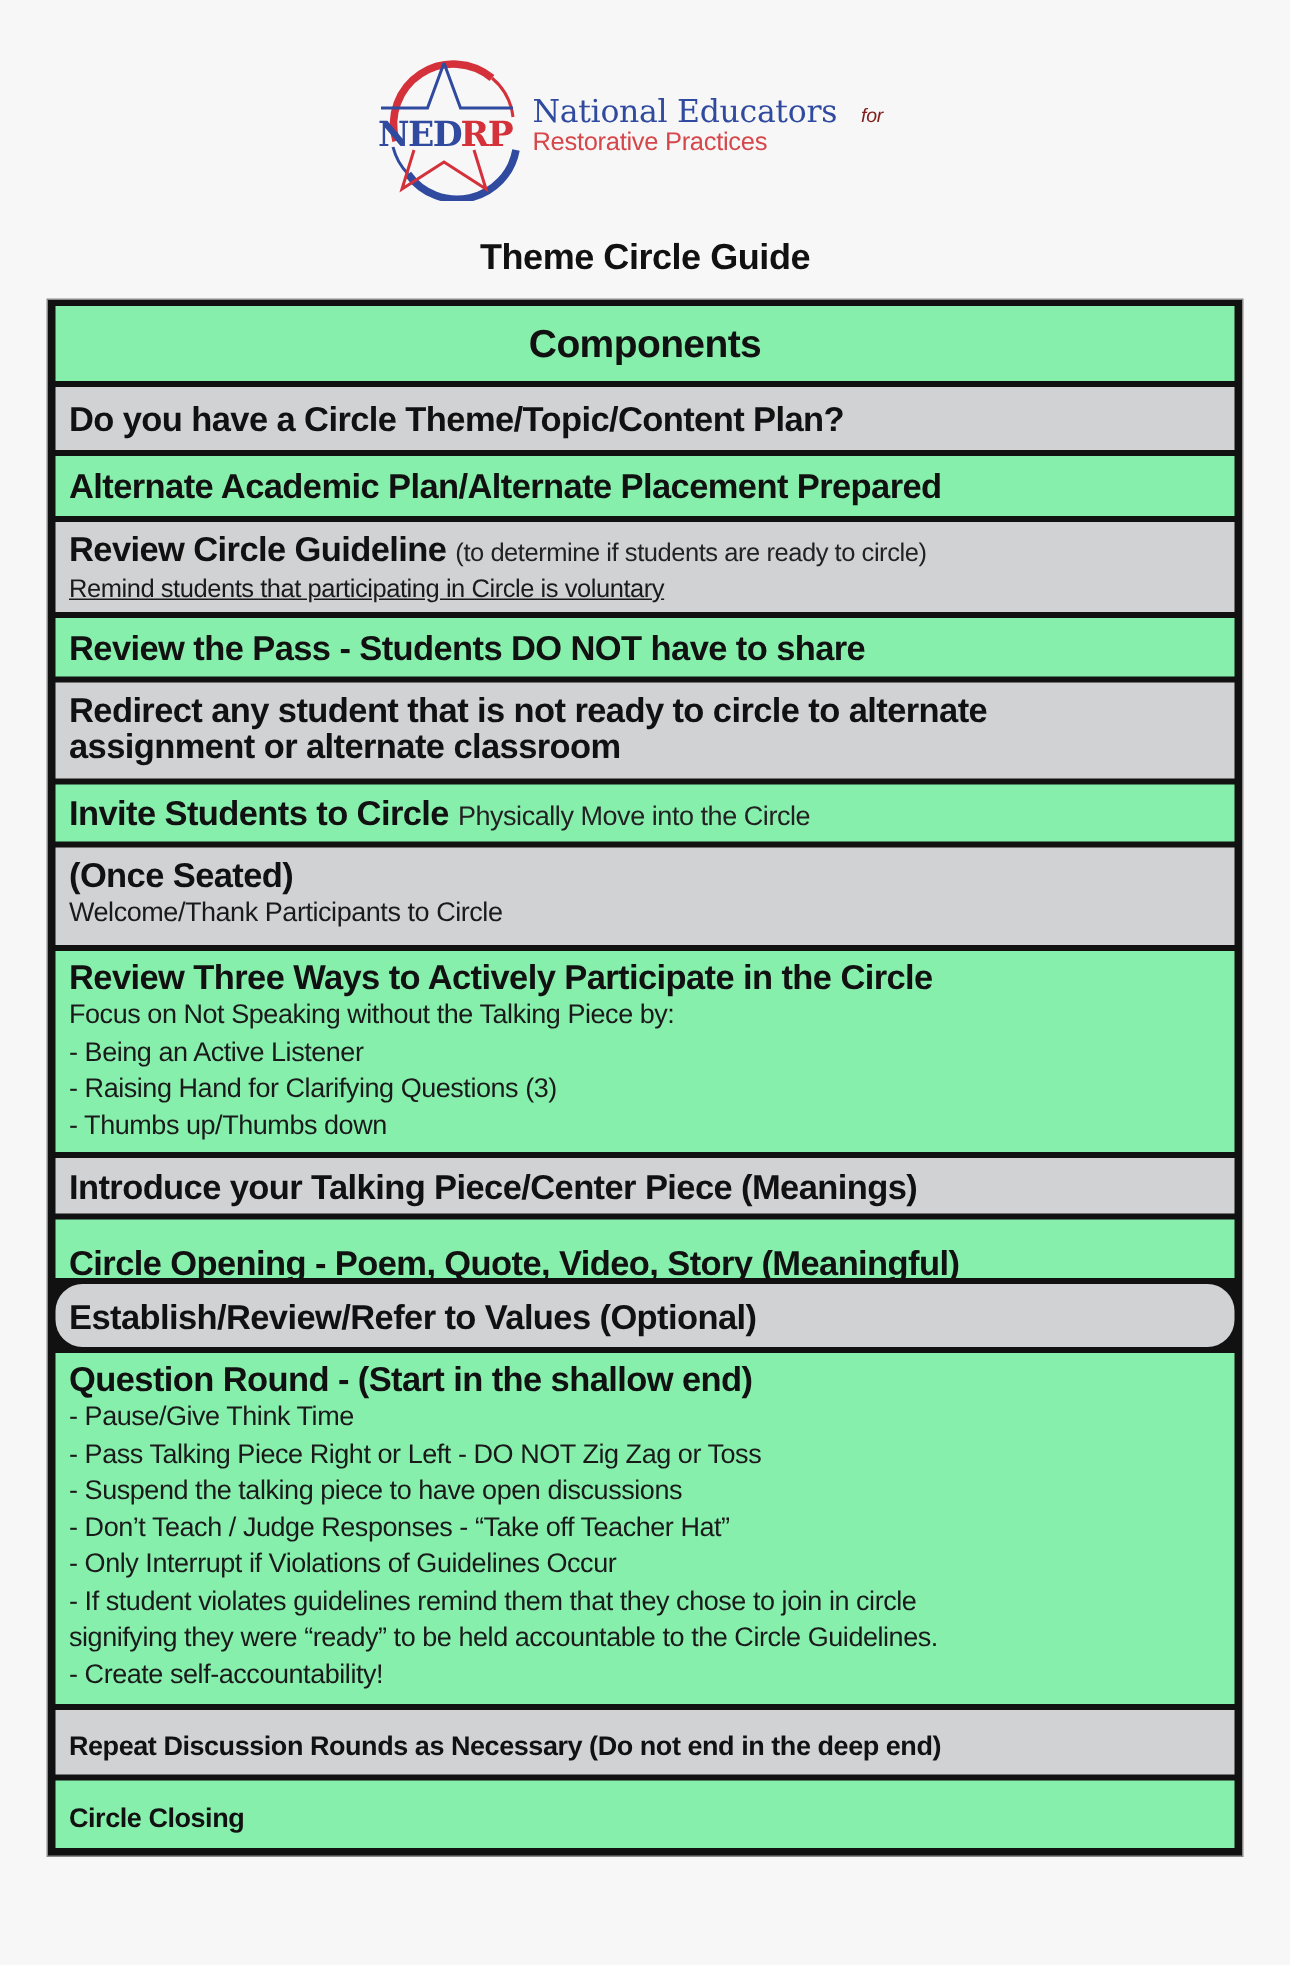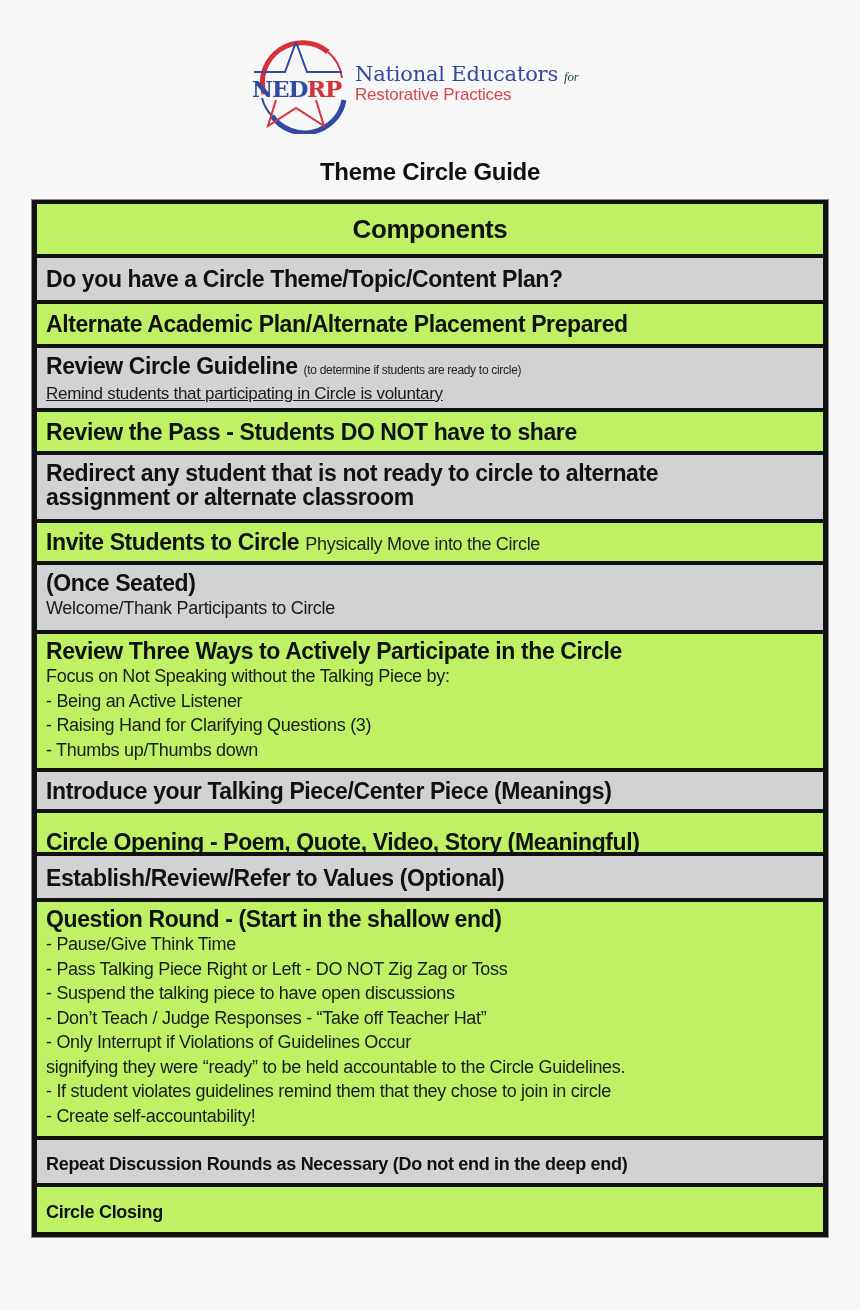--- a/index.html
+++ b/index.html
@@ -36,25 +36,25 @@
     line-height: 1;
   }
   .logo-line1 {
     font-family: "DejaVu Serif", "Liberation Serif", serif;
     color: #2f4a9e;
     font-size: 21px;
     letter-spacing: -0.2px;
     white-space: nowrap;
   }
   .logo-for {
-    font-family: Liberation Serif, serif;
+    font-family: Liberation Sans, sans-serif;
     font-style: italic;
     font-size: 13px;
-    color: #14532d;
-    margin-left: 6px;
+    color: #7f1d1d;
+    margin-left: 16px;
   }
   .logo-line2 {
     font-family: "Liberation Sans", sans-serif;
     color: #d5474a;
     font-size: 17px;
     margin-top: 1px;
     white-space: nowrap;
     letter-spacing: -0.2px;
   }
   .title {
@@ -80,32 +80,32 @@
     box-shadow: 0 0 0 1px #8a8a8a;
   }
   .row {
     position: absolute;
     left: 5px;
     right: 5px;
     box-sizing: border-box;
     padding: 0 0 0 9px;
     overflow: hidden;
   }
-  .row.yellow { background: #bef264; }
+  .row.yellow { background: #86efac; }
   .row.gray { background: #d1d2d4; }
   .row .head {
     font-weight: bold;
     font-size: 23px;
     letter-spacing: -0.4px;
     line-height: 26px;
     color: #111;
   }
   .row .sub {
     font-weight: normal;
-    font-size: 12px;
+    font-size: 17px;
     letter-spacing: -0.3px;
     color: #222;
   }
   .row .line {
     font-size: 18px;
     line-height: 24.5px;
     letter-spacing: -0.3px;
     color: #1a1a1a;
     white-space: nowrap;
   }
@@ -194,33 +194,33 @@
   </div>
 
   <div class="row gray" style="top:572px;height:37px;padding-top:6px;">
     <div class="head">Introduce your Talking Piece/Center Piece (Meanings)</div>
   </div>
 
   <div class="row yellow" style="top:613px;height:39px;padding-top:16px;">
     <div class="head">Circle Opening - Poem, Quote, Video, Story (Meaningful)</div>
   </div>
 
-  <div class="row gray" style="top:656px;height:42px;padding-top:9px;">
+  <div class="row gray" style="top:656px;height:42px;padding-top:9px;border-radius:18px;">
     <div class="head">Establish/Review/Refer to Values (Optional)</div>
   </div>
 
   <div class="row yellow" style="top:702px;height:234px;padding-top:4px;">
     <div class="head">Question Round - (Start in the shallow end)</div>
     <div class="line">- Pause/Give Think Time</div>
     <div class="line">- Pass Talking Piece Right or Left - DO NOT Zig Zag or Toss</div>
     <div class="line">- Suspend the talking piece to have open discussions</div>
     <div class="line">- Don’t Teach / Judge Responses - “Take off Teacher Hat”</div>
     <div class="line">- Only Interrupt if Violations of Guidelines Occur</div>
+    <div class="line">- If student violates guidelines remind them that they chose to join in circle</div>
     <div class="line">signifying they were “ready” to be held accountable to the Circle Guidelines.</div>
-    <div class="line">- If student violates guidelines remind them that they chose to join in circle</div>
     <div class="line">- Create self-accountability!</div>
   </div>
 
   <div class="row gray" style="top:940px;height:43px;padding-top:11px;">
     <div class="head small">Repeat Discussion Rounds as Necessary (Do not end in the deep end)</div>
   </div>
 
   <div class="row yellow" style="top:987px;height:45px;padding-top:12px;">
     <div class="head small">Circle Closing</div>
   </div>

